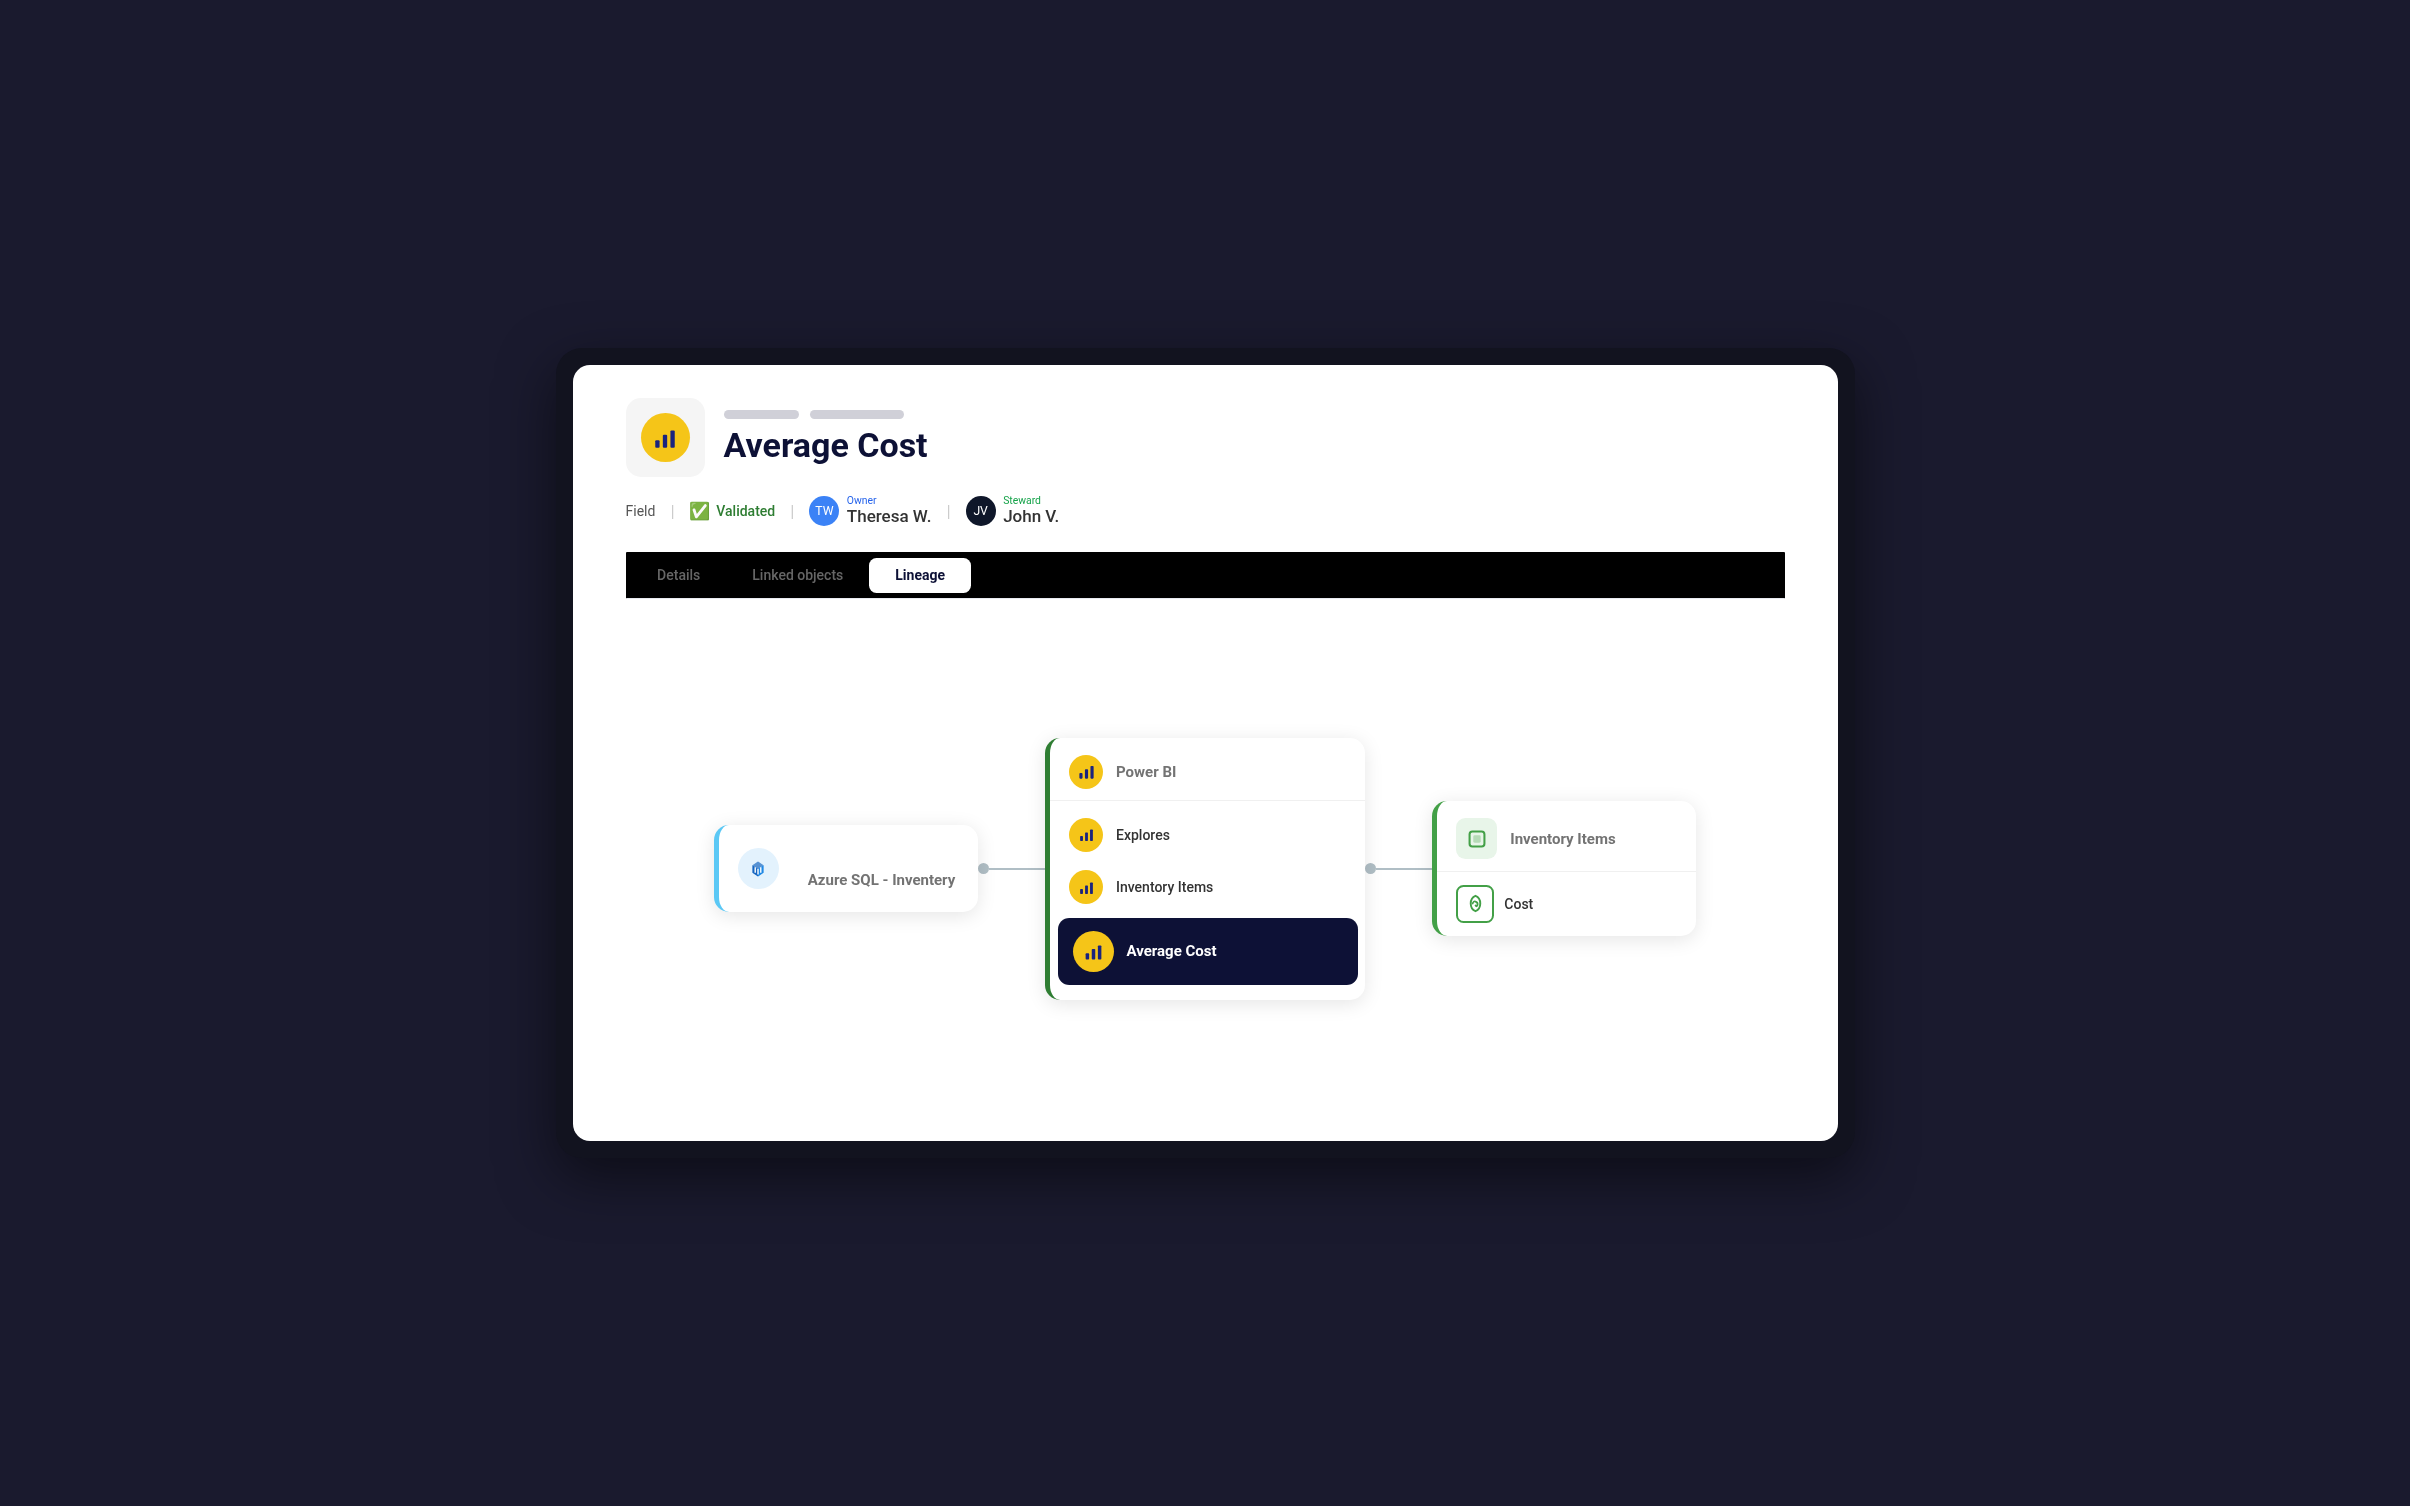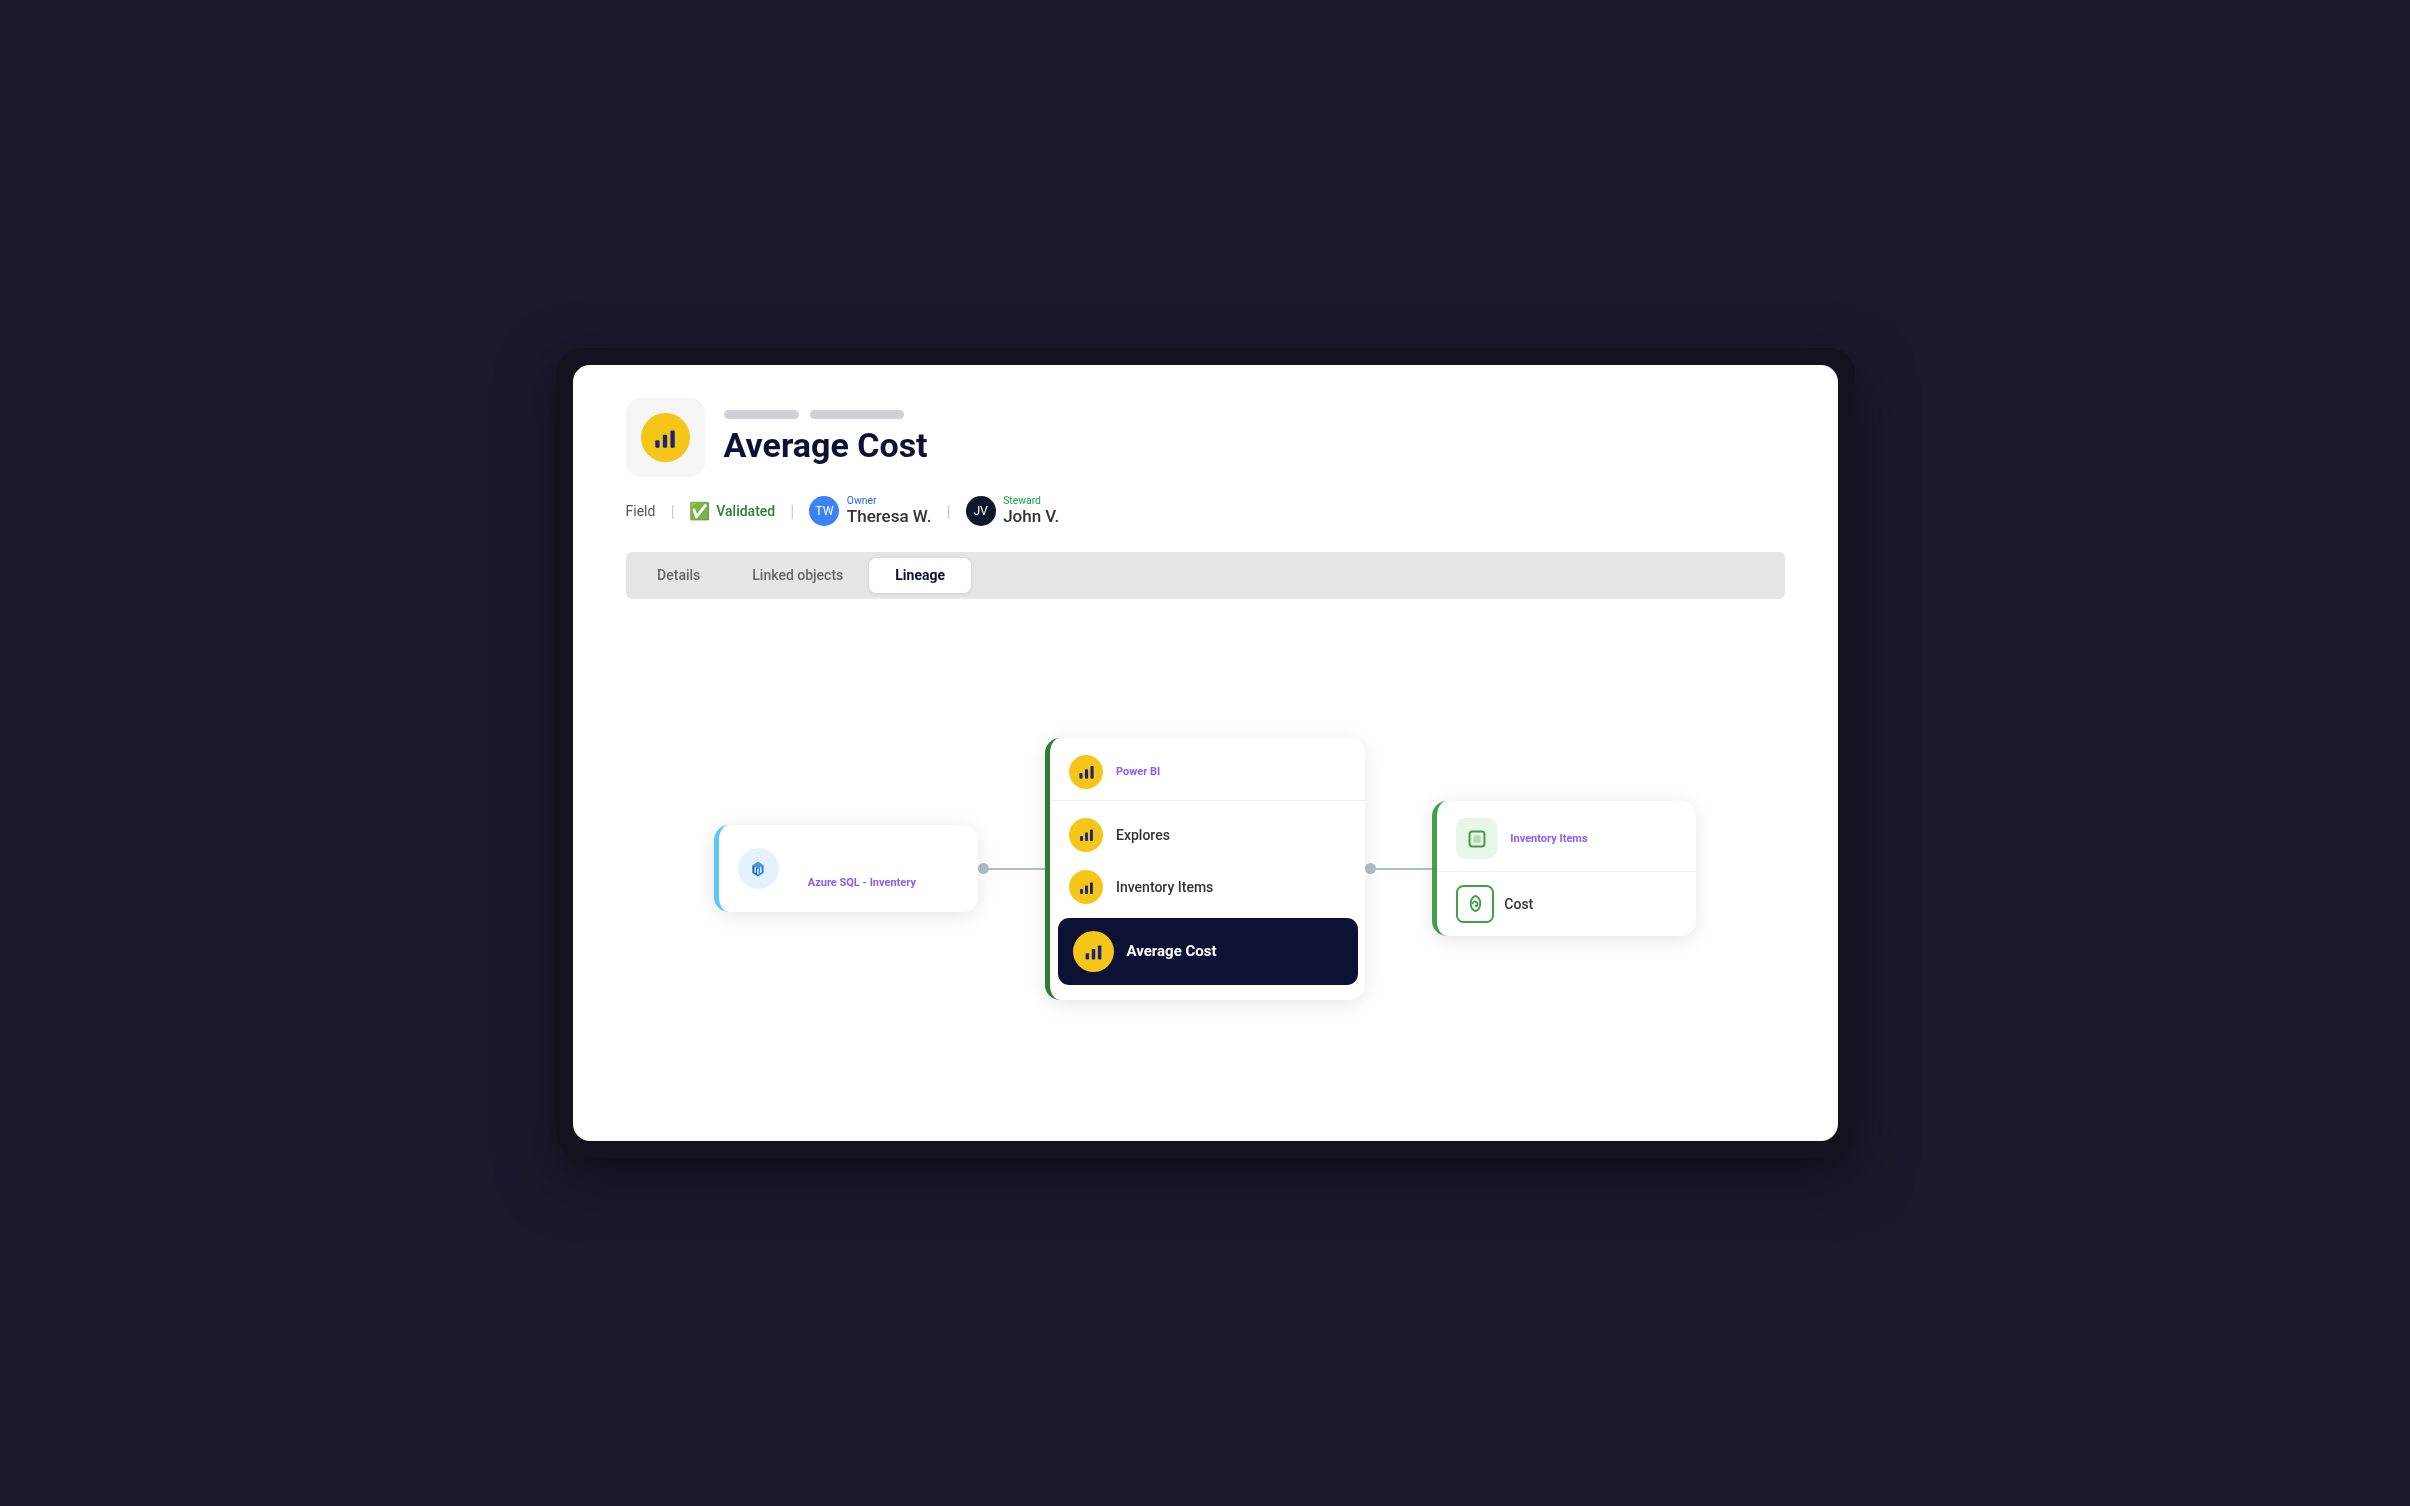--- a/index.html
+++ b/index.html
@@ -144,22 +144,22 @@
       color: #333;
       font-weight: 500;
     }
 
     
     .tabs-bar {
       display: flex;
       gap: 0;
       border-bottom: 1.9px solid #e8eaf0;
       margin-bottom: 30px;
-      background: #e5e5e5;
-      border-radius: 6px;
+      background: #000000;
+      border-radius: 1px;
       padding: 5.6px;
     }
     .tab {
       padding: 9.4px 26px;
       font-size: 14px;
       font-weight: 500;
       color: #666;
       cursor: pointer;
       border-radius: 7.5px;
       transition: all 0.2s;
@@ -204,23 +204,23 @@
       height: 41px;
       background: #e3f2fd;
       border-radius: 50%;
       display: flex;
       align-items: center;
       justify-content: center;
       color: #1565c0;
       font-size: 21px;
     }
     .node-label {
-      font-size: 11px;
+      font-size: 15px;
       font-weight: 700;
-      color: #8b5cf6;
+      color: #737373;
     }
 
     
     .powerbi-node {
       width: 320px;
       border-left: 5.6px solid #2e7d32;
       padding: 0;
     }
     .powerbi-node-header {
       padding: 17px 19px 11.3px;

